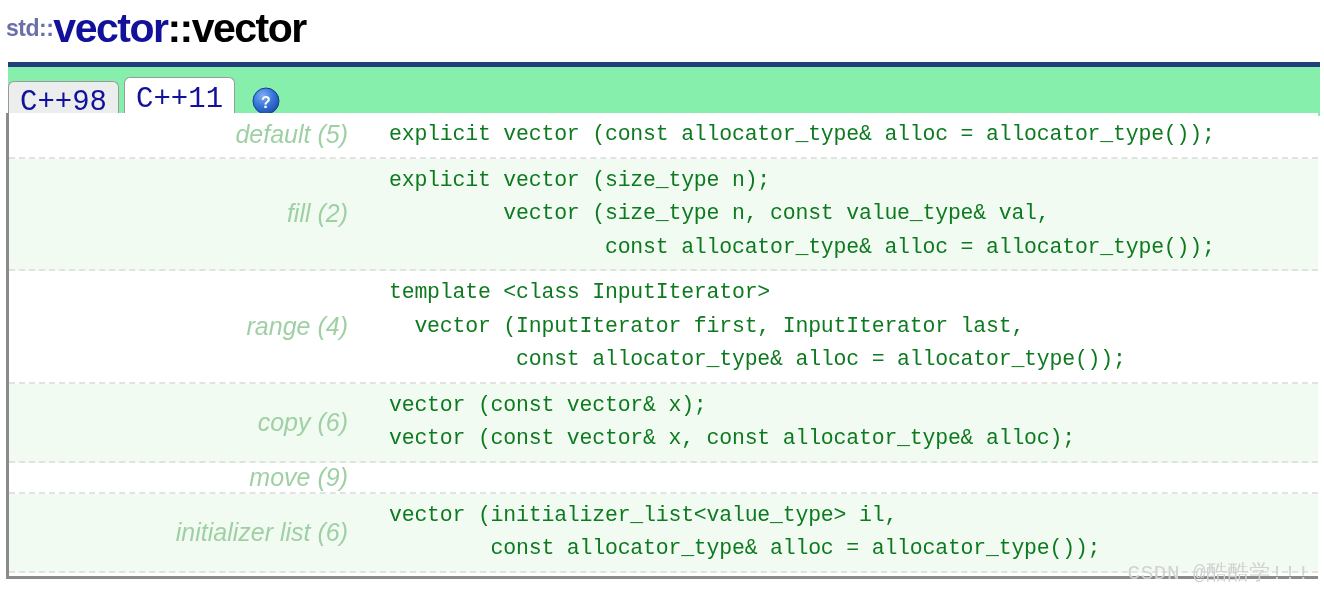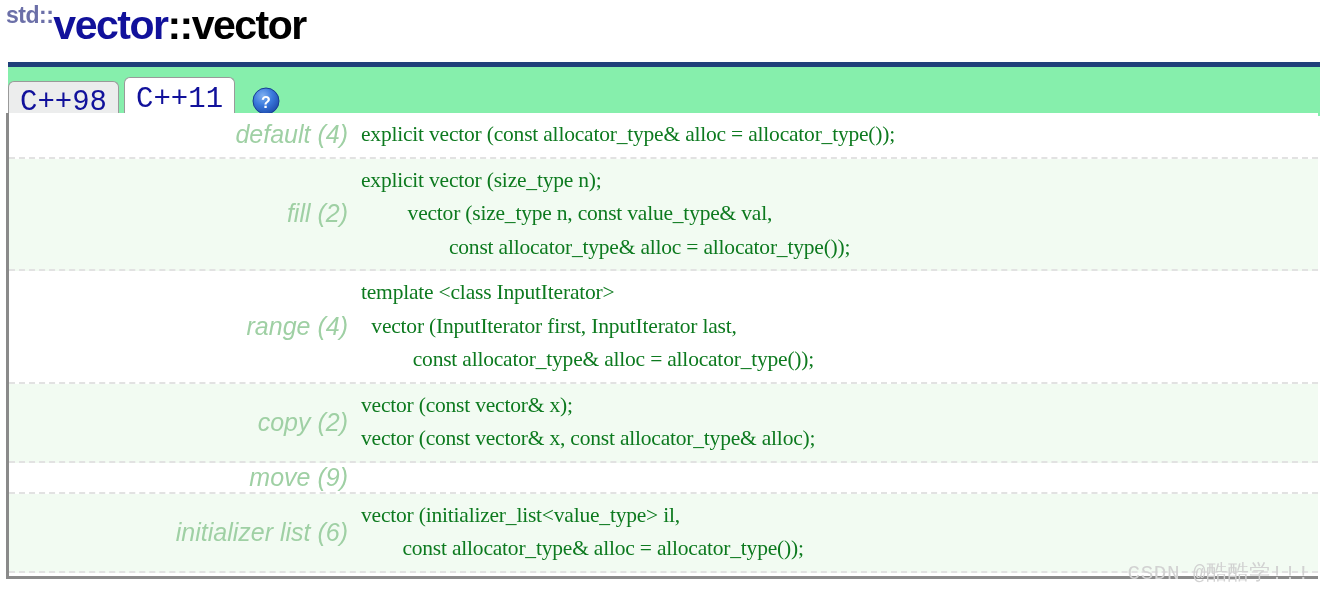--- a/index.html
+++ b/index.html
@@ -16,21 +16,21 @@
     position: relative;
   }
 
   
   #page-title {
     position: absolute;
     left: 6px;
     top: 2px;
     height: 52px;
     display: flex;
-    align-items: flex-start;
+    align-items: center;
     white-space: nowrap;
   }
   .title-ns {
     font-size: 23px;
     font-weight: bold;
     color: #6b6fa8;
     letter-spacing: -0.5px;
   }
   .title-class {
     font-size: 41px;
@@ -137,27 +137,28 @@
     justify-content: flex-end;
     padding-right: 13px;
     box-sizing: border-box;
     font-size: 25px;
     font-style: italic;
     color: #9fd0a4;
     white-space: nowrap;
   }
   .row-code {
     flex: 1 1 auto;
-    font-family: Liberation Serif, serif;
+    font-family: Liberation Mono, monospace;
     font-size: 21.5px;
     line-height: 33.5px;
     color: #0d7a1f;
     white-space: pre;
     padding: 5px 0 5px 0;
     letter-spacing: -0.2px;
+    margin-left: 28px;
   }
 
   
   #watermark {
     position: absolute;
     right: 14px;
     bottom: 6px;
     font-size: 21px;
     color: #d2d2d2;
     white-space: nowrap;
@@ -193,37 +194,37 @@
         <circle cx="14" cy="14" r="13" fill="url(#hg)" stroke="#163d92" stroke-width="1"></circle>
         <text x="14" y="20.5" font-family="Liberation Sans, sans-serif" font-size="16" font-weight="bold" fill="#ffffff" text-anchor="middle">?</text>
       </svg>
     </span>
   </div>
 </div>
 
 <div id="panel">
 
 <div class="ctor-row plain">
-      <div class="row-label">default (4)</div>
+      <div class="row-label">default (5)</div>
       <div class="row-code">explicit vector (const allocator_type&amp; alloc = allocator_type());</div>
     </div>
     <div class="ctor-row alt">
       <div class="row-label">fill (2)</div>
       <div class="row-code">explicit vector (size_type n);
          vector (size_type n, const value_type&amp; val,
                  const allocator_type&amp; alloc = allocator_type());</div>
     </div>
     <div class="ctor-row plain">
       <div class="row-label">range (4)</div>
       <div class="row-code">template &lt;class InputIterator&gt;
   vector (InputIterator first, InputIterator last,
           const allocator_type&amp; alloc = allocator_type());</div>
     </div>
     <div class="ctor-row alt">
-      <div class="row-label">copy (2)</div>
+      <div class="row-label">copy (6)</div>
       <div class="row-code">vector (const vector&amp; x);
 vector (const vector&amp; x, const allocator_type&amp; alloc);</div>
     </div>
     <div class="ctor-row plain">
       <div class="row-label">move (9)</div>
     </div>
     <div class="ctor-row alt">
       <div class="row-label">initializer list (6)</div>
       <div class="row-code">vector (initializer_list&lt;value_type&gt; il,
         const allocator_type&amp; alloc = allocator_type());</div>

